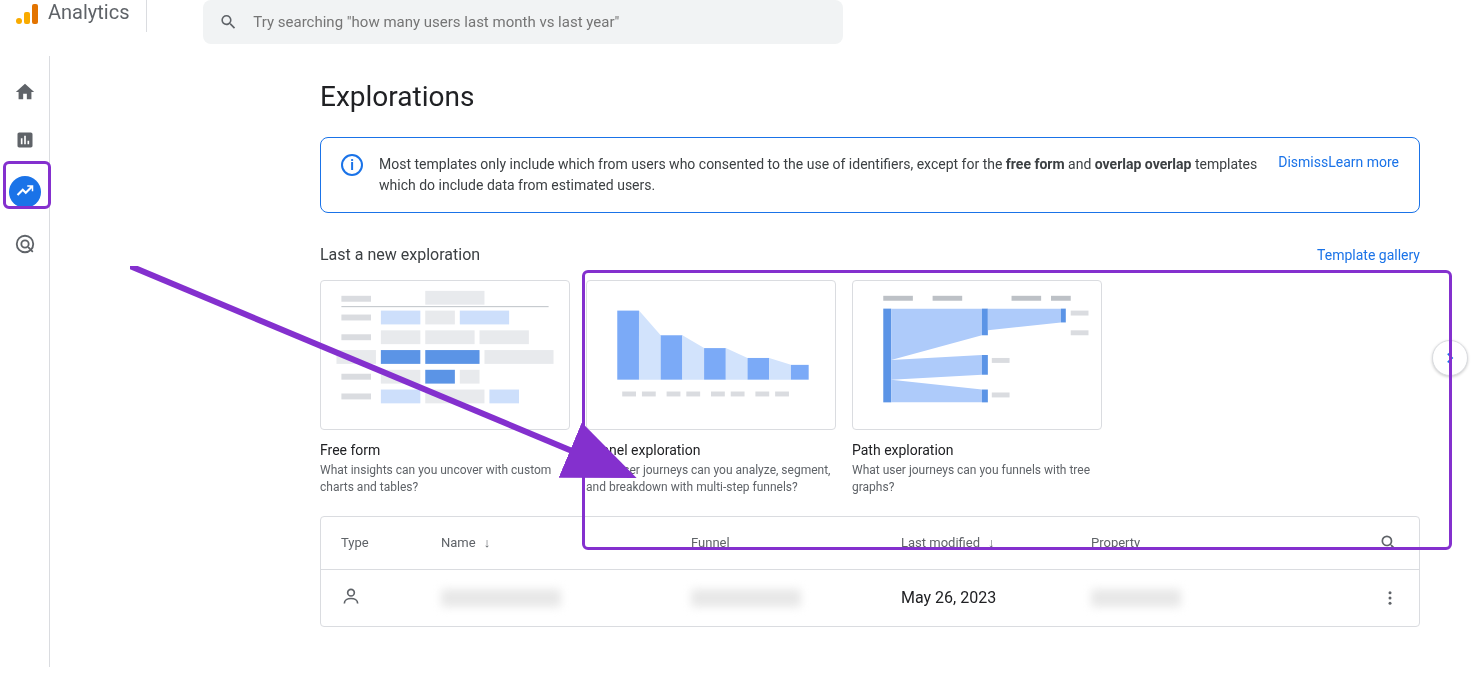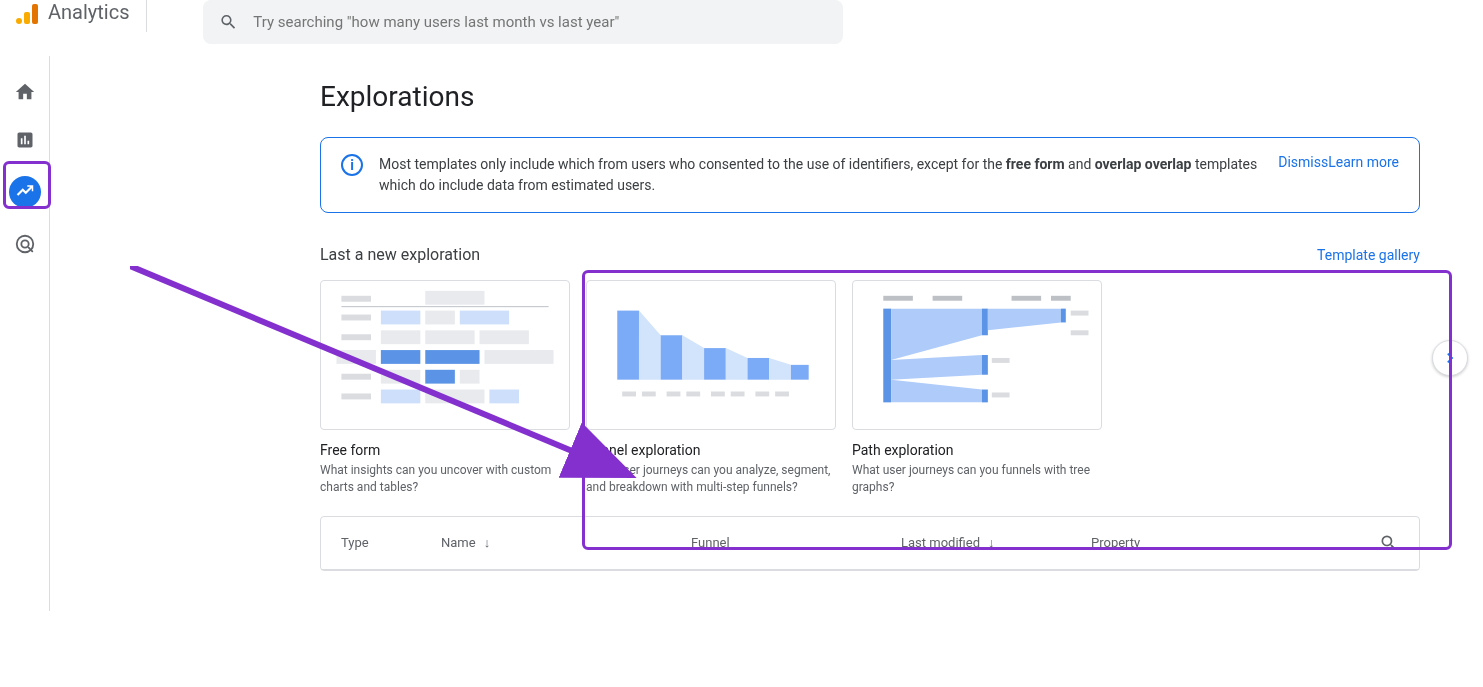--- a/index.html
+++ b/index.html
@@ -261,16 +261,41 @@
             <span>Last modified</span>
             <span>↓</span>
           </div>
         <div class="col-property">Property</div>
         <div class="col-actions">
           <svg width="20" height="20" viewBox="0 0 24 24" fill="#5f6368">
               <path d="M15.5 14h-.79l-.28-.27A6.471 6.471 0 0016 9.5 6.5 6.5 0 109.5 16c1.61 0 3.09-.59 4.23-1.57l.27.28v.79l5 4.99L20.49 19l-4.99-5zm-6 0C7.01 14 5 11.99 5 9.5S7.01 5 9.5 5 14 7.01 14 9.5 11.99 14 9.5 14z"></path>
             </svg>
         </div>
       </div>
+      <div class="table-row">
+        <div class="col-type">
+          <svg class="person-icon" viewBox="0 0 24 24" fill="none" stroke="#5f6368" stroke-width="2">
+              <circle cx="12" cy="8" r="4"></circle>
+              <path d="M4 21c0-4 4-6 8-6s8 2 8 6"></path>
+            </svg>
+        </div>
+        <div class="col-name">
+            <div class="blur-cell" style="width:120px"></div>
+          </div>
+        <div class="col-owner">
+            <div class="blur-cell" style="width:110px"></div>
+          </div>
+        <div class="col-modified">May 26, 2023</div>
+        <div class="col-property">
+            <div class="blur-cell" style="width:90px"></div>
+          </div>
+        <div class="col-actions">
+          <svg width="18" height="18" viewBox="0 0 24 24" fill="#5f6368">
+              <circle cx="12" cy="5" r="2"></circle>
+              <circle cx="12" cy="12" r="2"></circle>
+              <circle cx="12" cy="19" r="2"></circle>
+            </svg>
+        </div>
+      </div>
     </div>
 
   </div>
 </div>
 
 </body></html>

